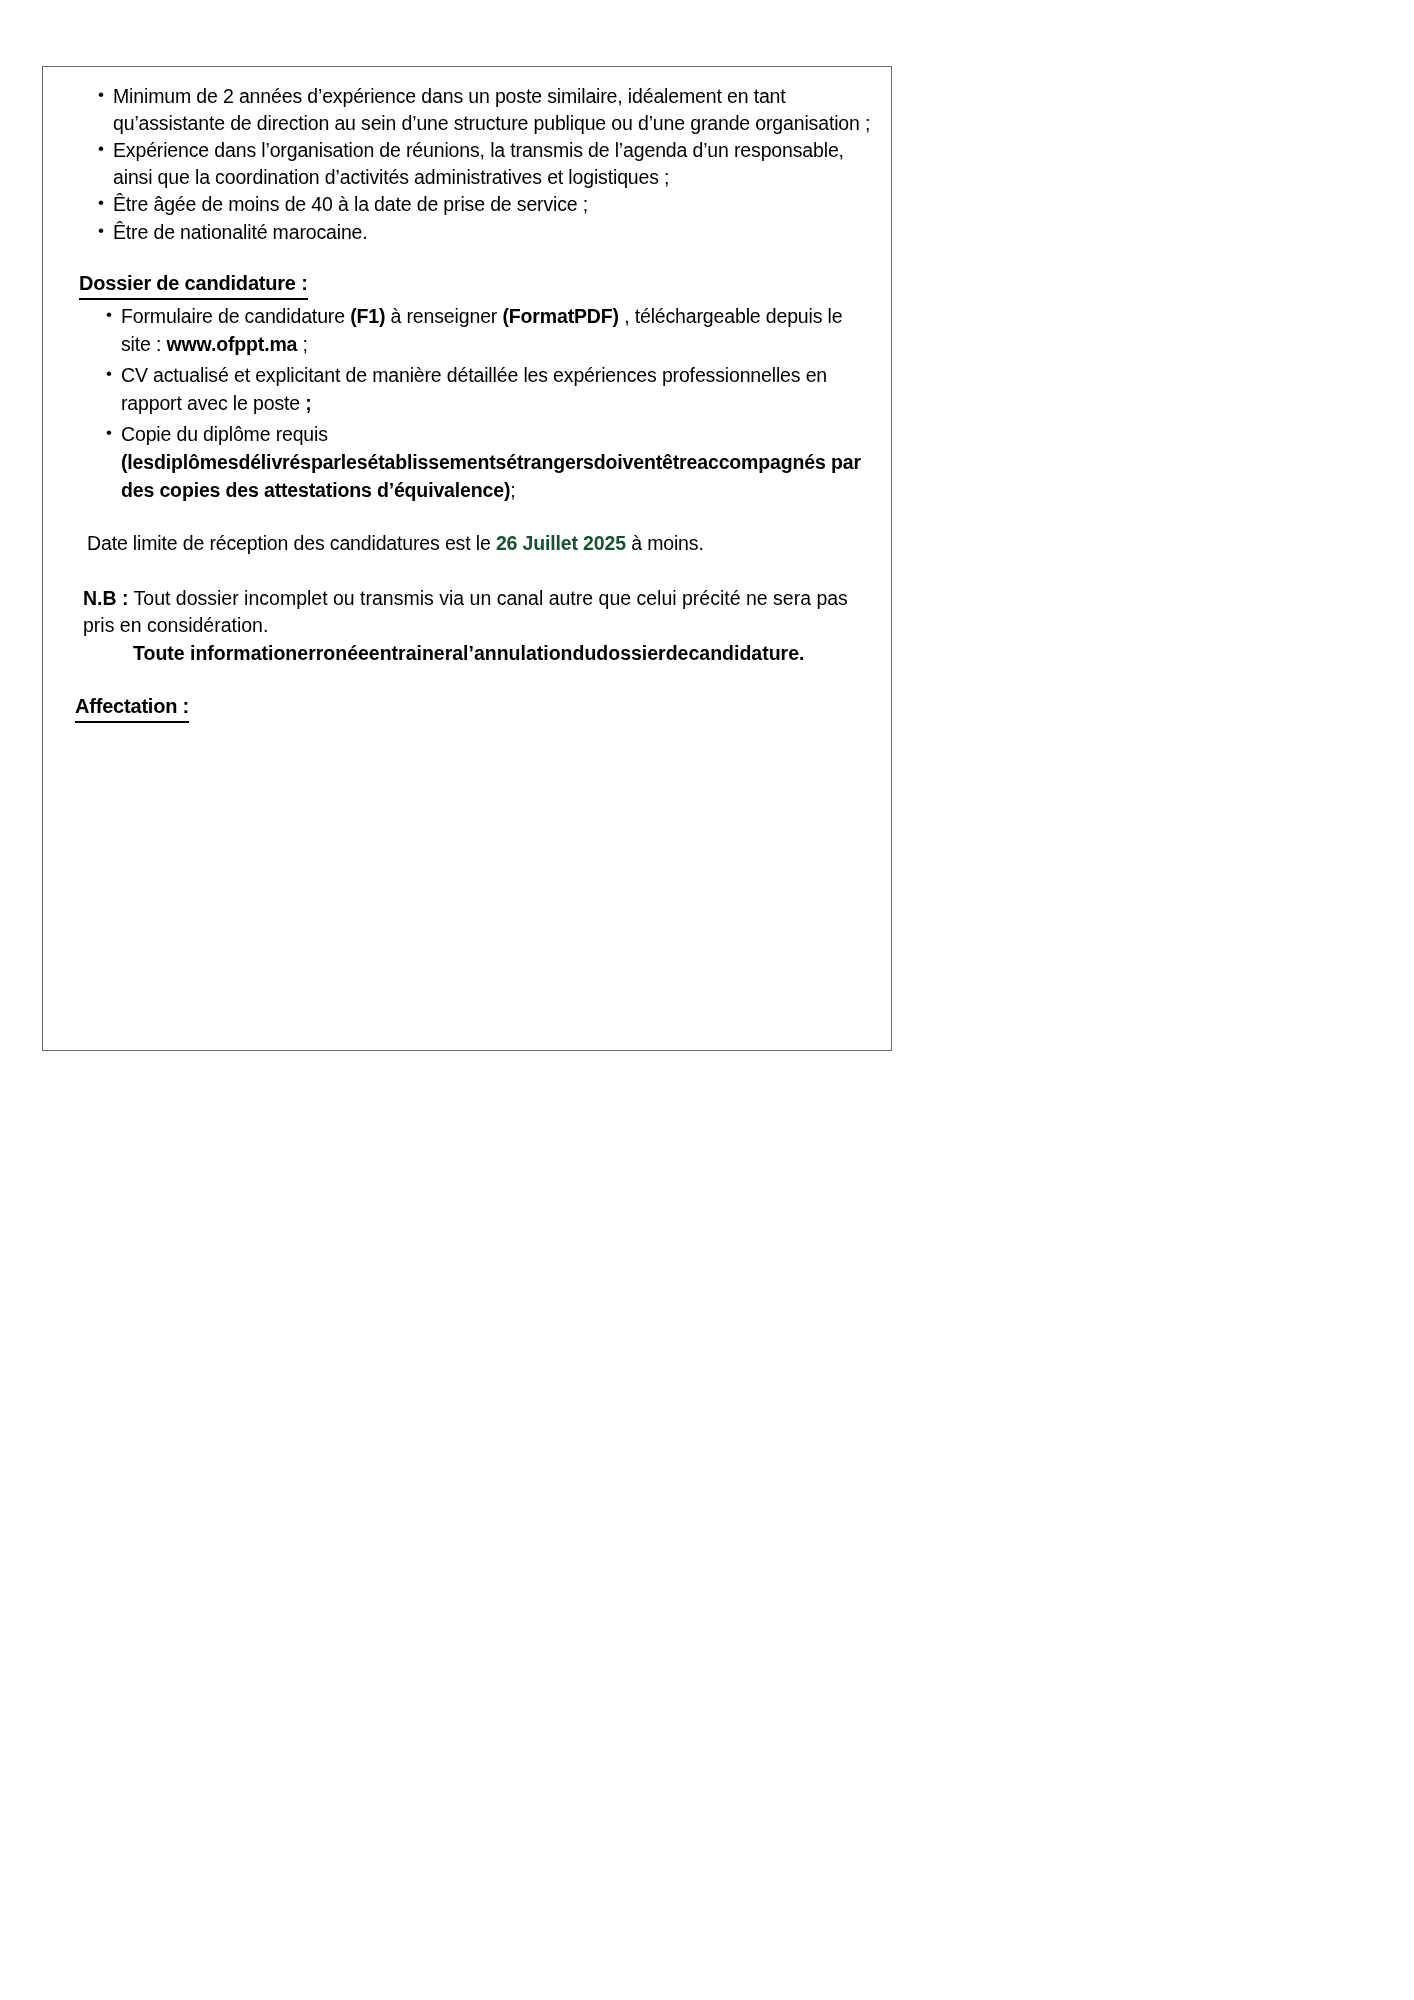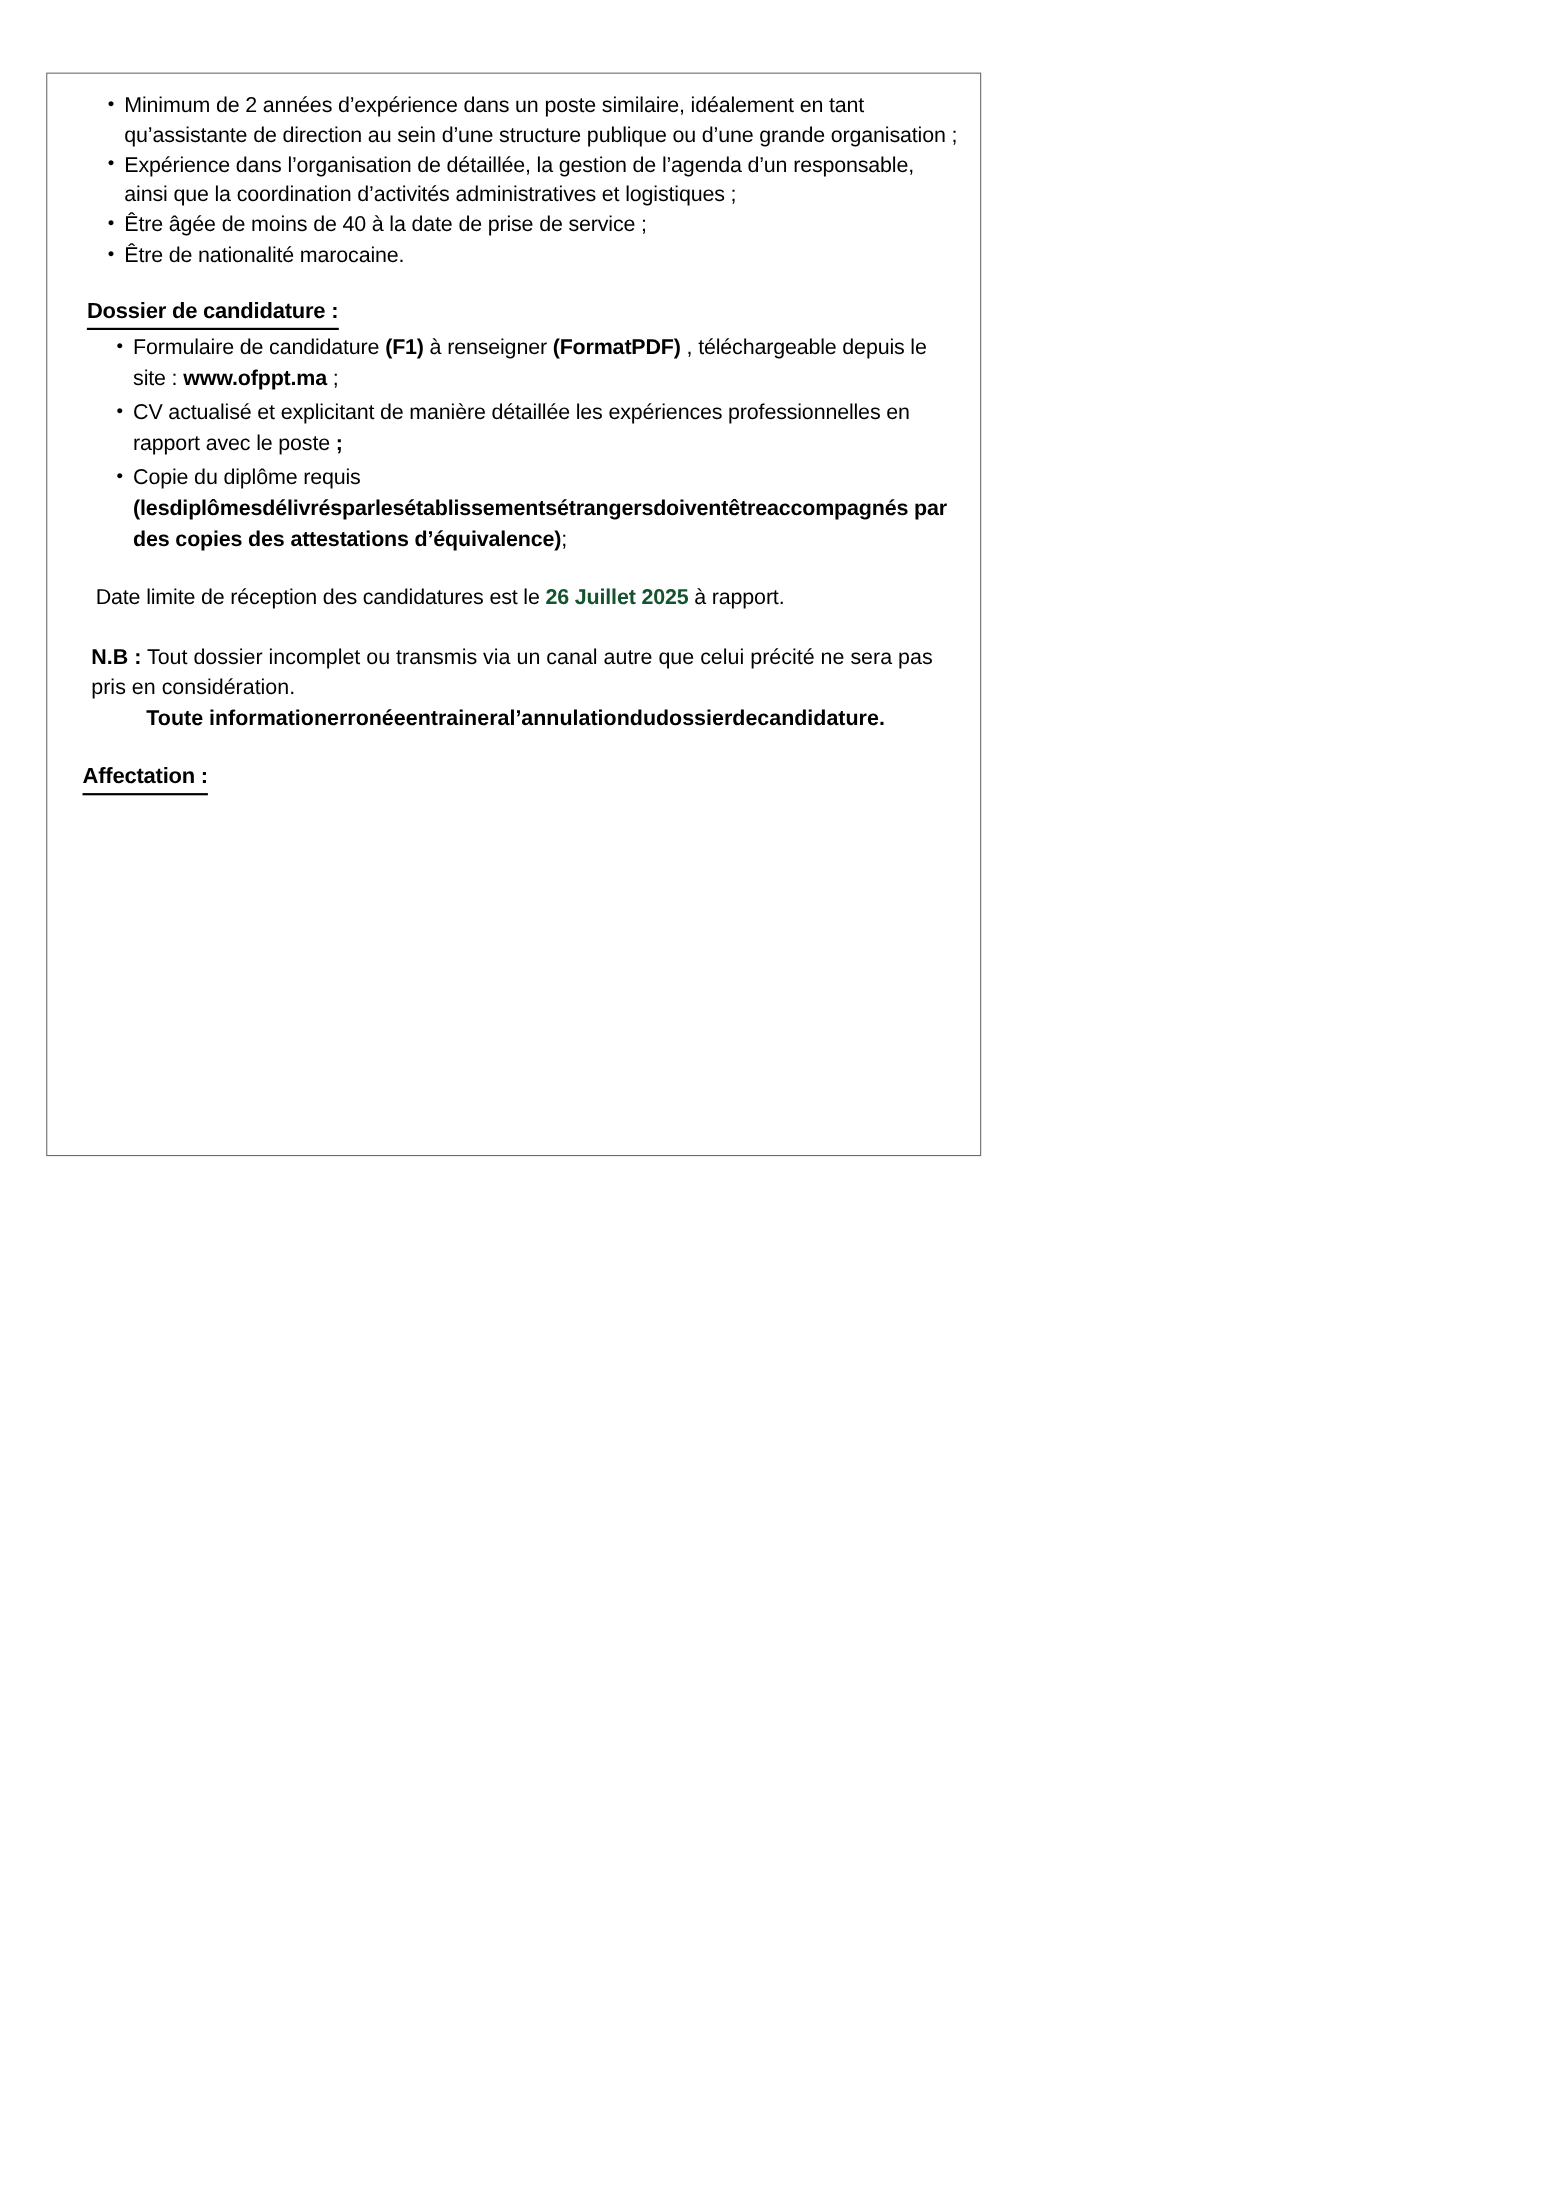--- a/index.html
+++ b/index.html
@@ -135,38 +135,38 @@
   }
 </style>
 </head>
 <body>
 
 <div class="page-frame">
   <div class="content">
 
     <ul class="bullet-list list-top">
       <li>Minimum de 2 années d’expérience dans un poste similaire, idéalement en tant qu’assistante de direction au sein d’une structure publique ou d’une grande organisation ;</li>
-      <li>Expérience dans l’organisation de détaillée, la gestion de l’agenda d’un responsable, ainsi que la coordination d’activités administratives et logistiques ;</li>
+      <li>Expérience dans l’organisation de réunions, la transmis de l’agenda d’un responsable, ainsi que la coordination d’activités administratives et logistiques ;</li>
       <li>Être âgée de moins de 40 à la date de prise de service ;</li>
       <li>Être de nationalité marocaine.</li>
     </ul>
 
     <div class="head-row">
       <span class="section-head">Dossier de candidature :</span>
     </div>
 
     <ul class="bullet-list list-dossier">
       <li><span>Formulaire de candidature </span><b>(F1)</b><span> à renseigner </span><b>(FormatPDF)</b><span> , téléchargeable depuis le site : </span><b>www.ofppt.ma</b><span> ;</span></li>
       <li><span>CV actualisé et explicitant de manière détaillée les expériences professionnelles en rapport avec le poste </span><b>;</b></li>
       <li><span>Copie du diplôme requis </span><b>(lesdiplômesdélivrésparlesétablissementsétrangersdoiventêtreaccompagnés par des copies des attestations d’équivalence)</b><span>;</span></li>
     </ul>
 
 
 
-    <p class="para para-date"><span>Date limite de réception des candidatures est le </span><span class="date-hl">26 Juillet 2025</span><span> à rapport.</span></p>
+    <p class="para para-date"><span>Date limite de réception des candidatures est le </span><span class="date-hl">26 Juillet 2025</span><span> à moins.</span></p>
 
     <div class="nb-block">
       <b>N.B :</b><span> Tout dossier incomplet ou transmis via un canal autre que celui précité ne sera pas pris en considération.</span>
       <span class="nb-second-line">Toute informationerronéeentraineral’annulationdudossierdecandidature.</span>
     </div>
 
     <div class="head-row-affect" style="margin-top:2px;">
       <span class="section-head">Affectation :</span>
     </div>
 

